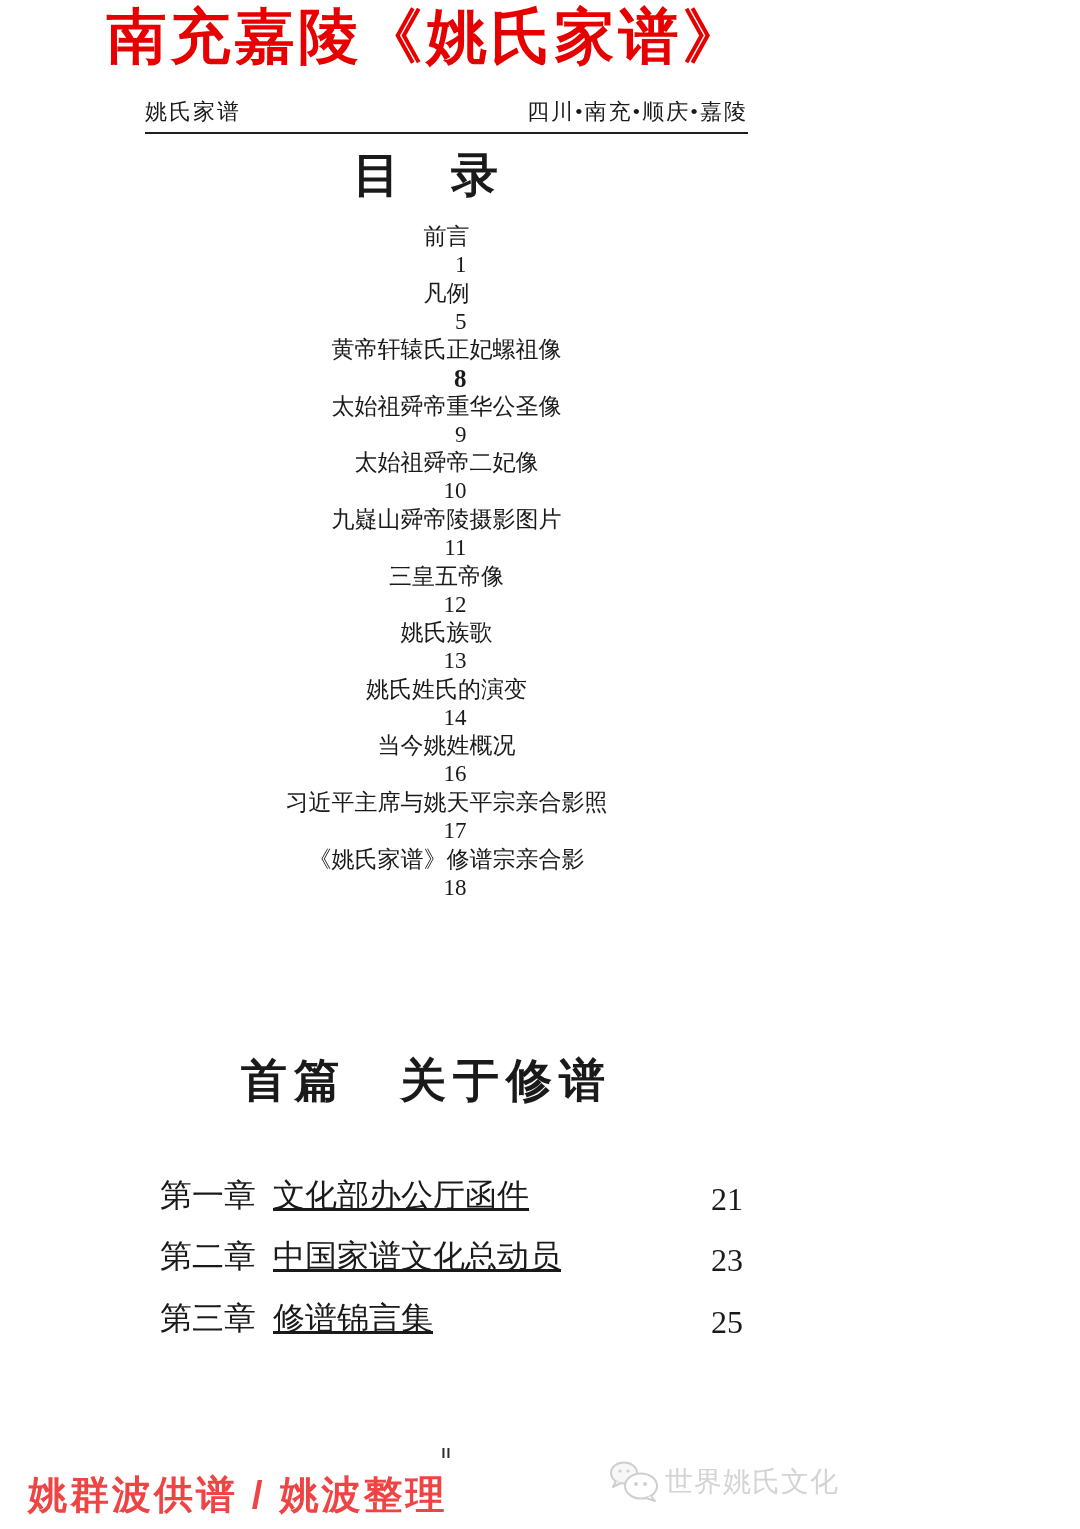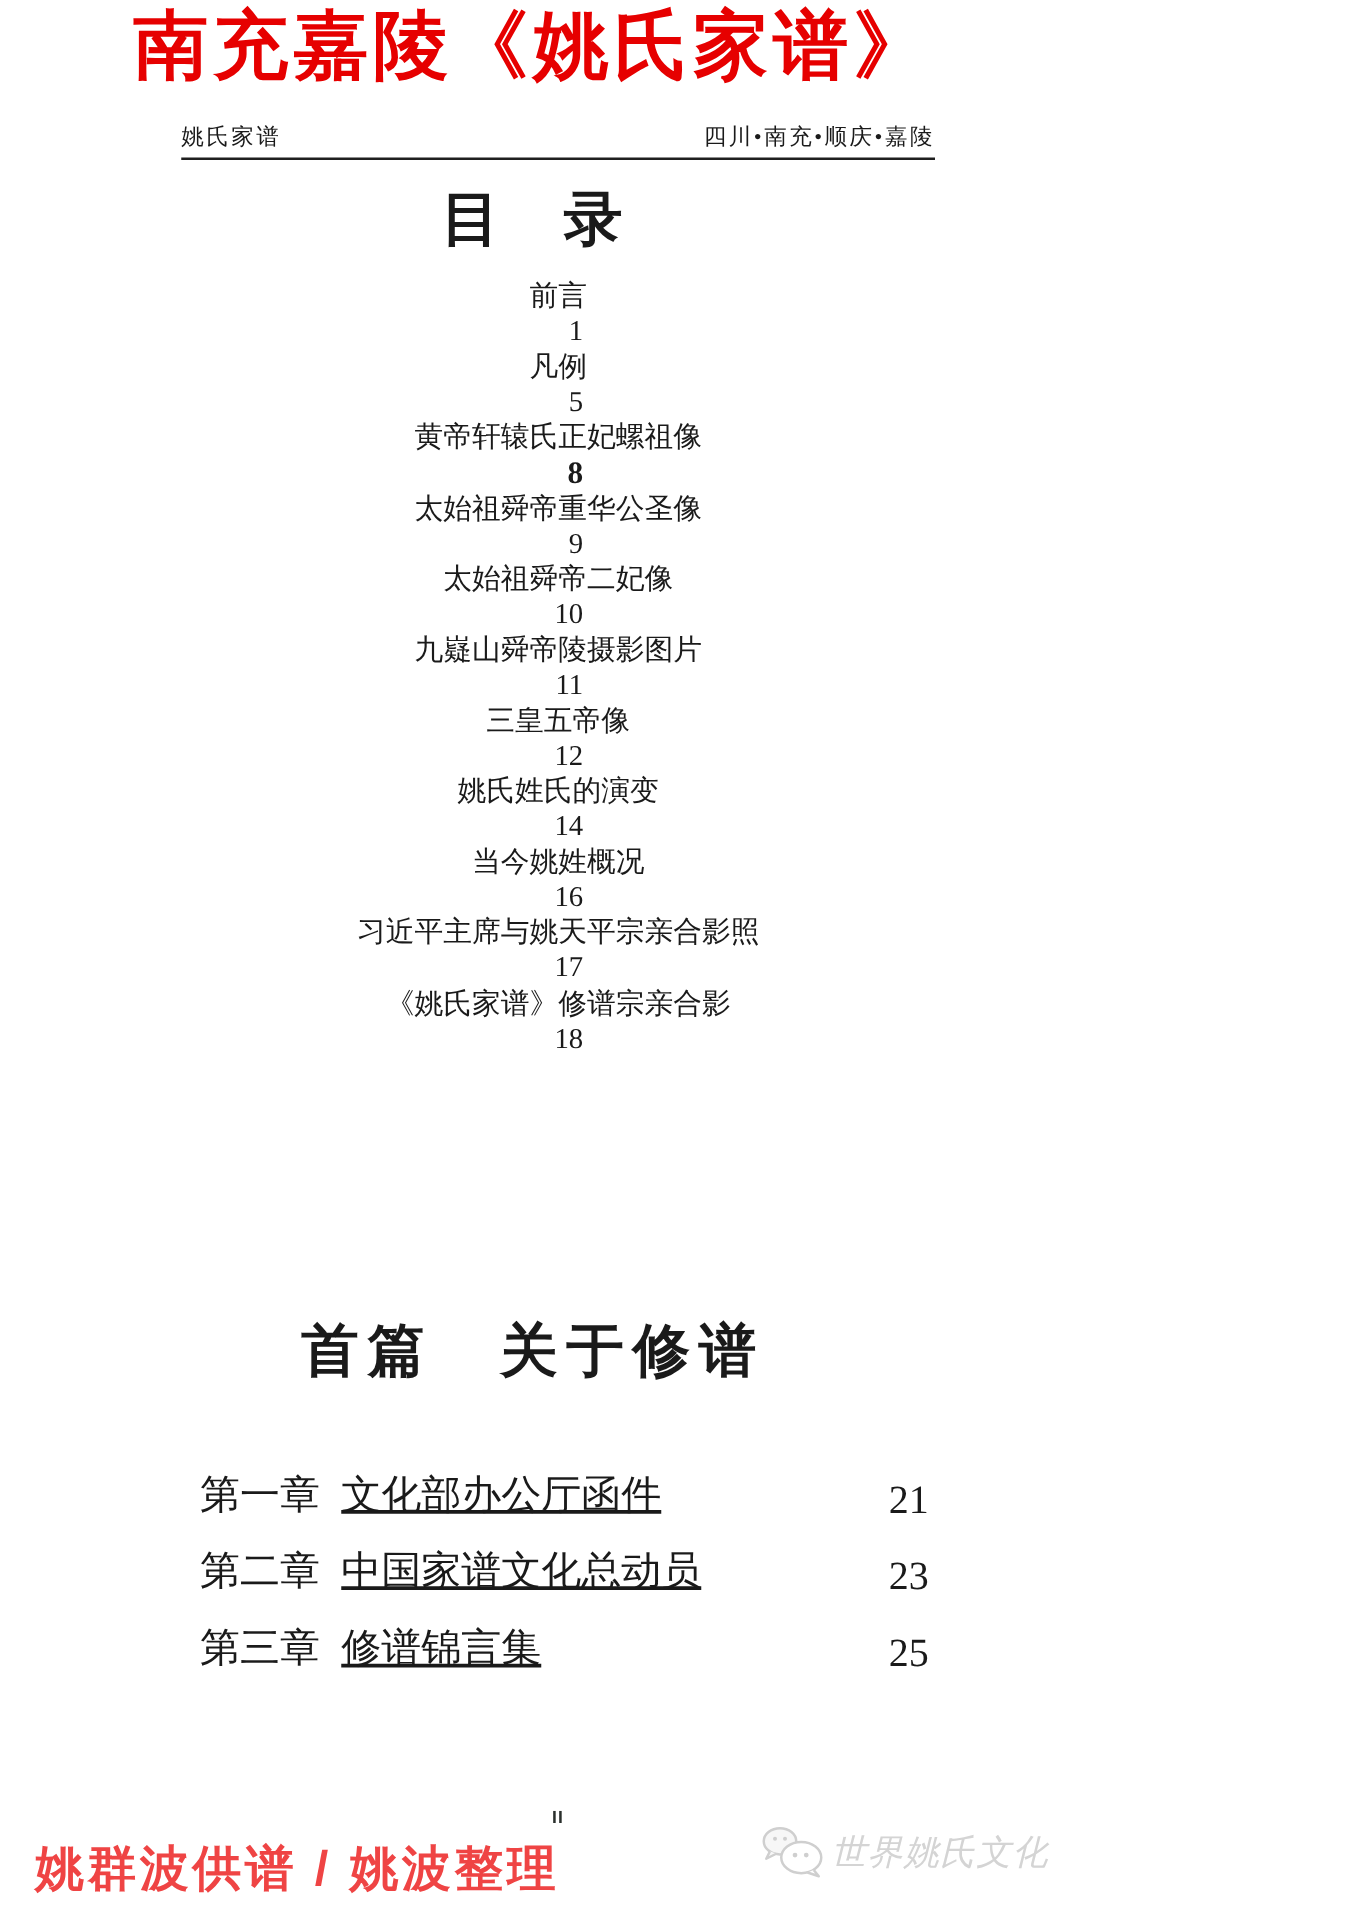--- a/index.html
+++ b/index.html
@@ -18,21 +18,21 @@
     font-weight:900;
     font-size:60px;
     letter-spacing:4px;
     color:#e60000;
     line-height:1.15;
     white-space:nowrap;
   }
   .running-header{
     position:absolute;top:97px;left:145px;right:105px;
     display:flex;justify-content:space-between;align-items:flex-end;
-    font-size:18px;
+    font-size:22px;
     padding-bottom:5px;
     border-bottom:2px solid #1f1f1f;
     letter-spacing:2px;
   }
   .toc-heading{
     position:absolute;top:144px;left:0;right:0;
     text-align:center;
     font-size:47px;font-weight:bold;
     letter-spacing:2px;
   }
@@ -82,21 +82,20 @@
     white-space:nowrap;
   }
   .watermark{
     position:absolute;right:14px;top:1460px;
     display:flex;align-items:center;gap:4px;
     color:#d4d4d4;
     font-size:28px;
     letter-spacing:1px;
     text-shadow:1px 1px 0 #ffffff;
     white-space:nowrap;
-    font-style:italic;
   }
   .wechat-icon{display:block;}
 </style>
 </head>
 <body>
 
 <div class="page">
 
   <div class="main-title">南充嘉陵《姚氏家谱》</div>
 
@@ -128,20 +127,24 @@
       <span>太始祖舜帝二妃像</span>
       <span class="toc-page">10</span>
     </div>
     <div class="toc-row">
       <span>九嶷山舜帝陵摄影图片</span>
       <span class="toc-page">11</span>
     </div>
     <div class="toc-row">
       <span>三皇五帝像</span>
       <span class="toc-page">12</span>
+    </div>
+    <div class="toc-row">
+      <span>姚氏族歌</span>
+      <span class="toc-page">13</span>
     </div>
     <div class="toc-row">
       <span>姚氏姓氏的演变</span>
       <span class="toc-page">14</span>
     </div>
     <div class="toc-row">
       <span>当今姚姓概况</span>
       <span class="toc-page">16</span>
     </div>
     <div class="toc-row">

